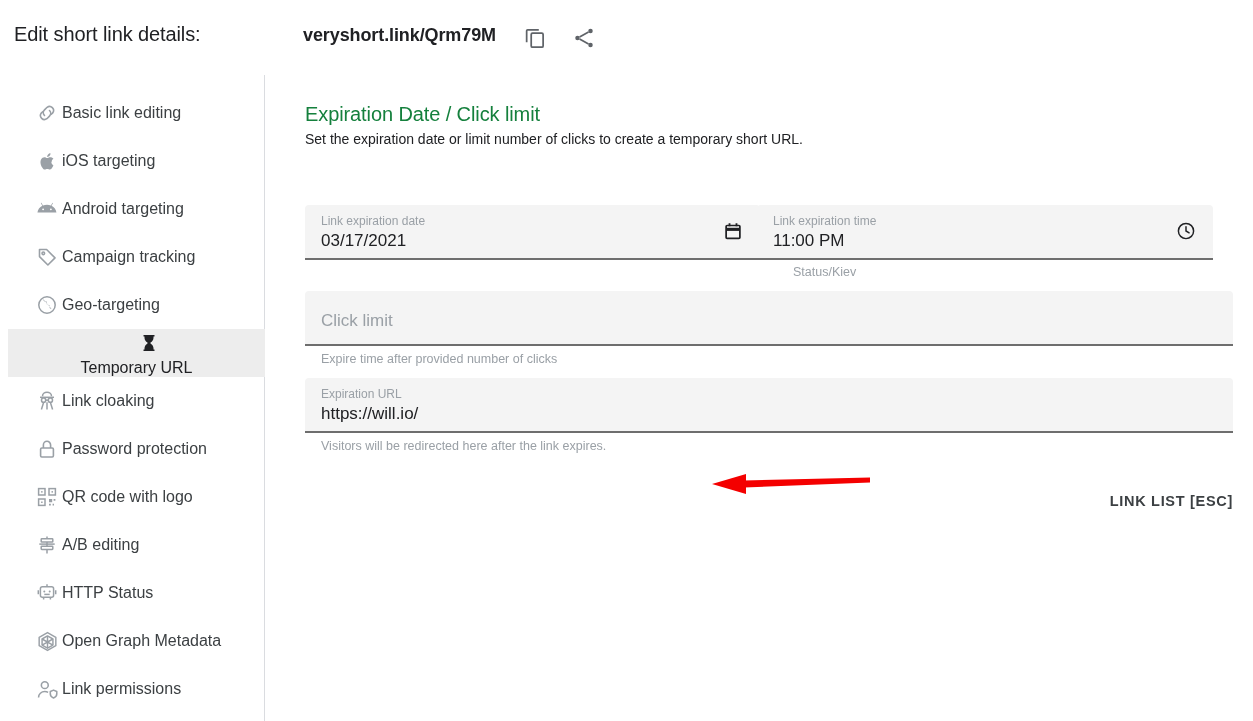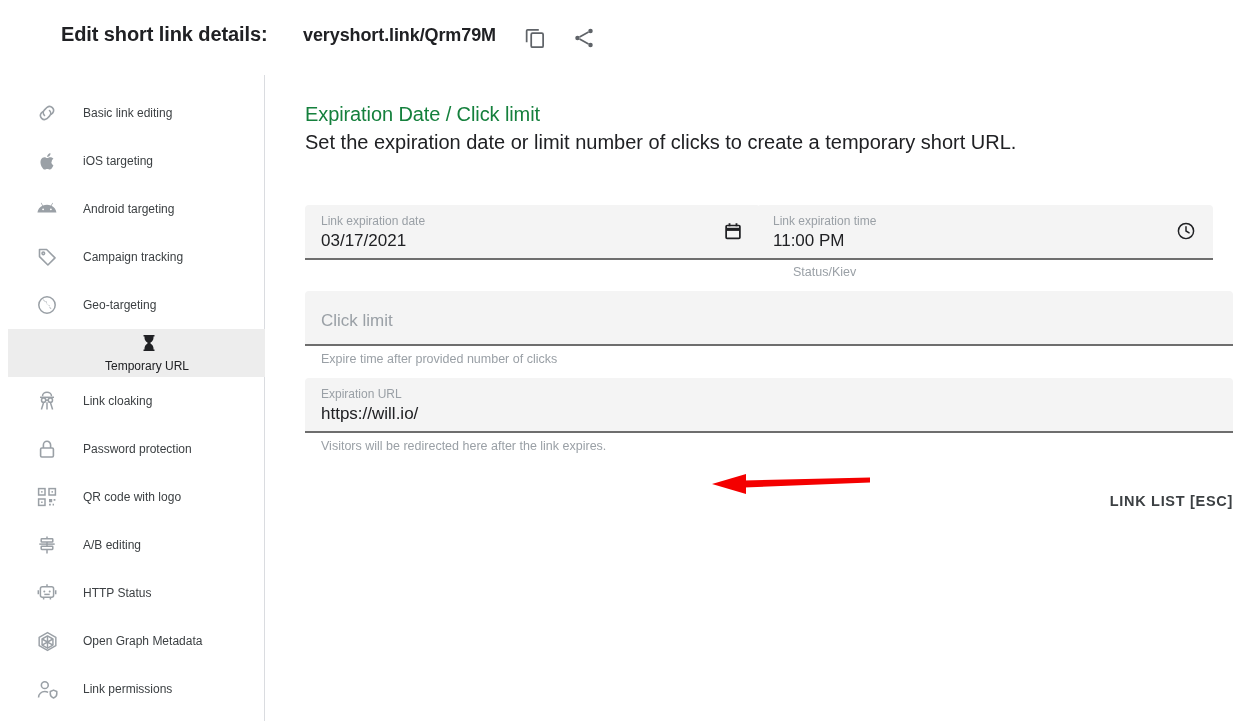--- a/index.html
+++ b/index.html
@@ -21,24 +21,23 @@
     position: absolute;
     top: 0; left: 0;
     width: 1253px;
     height: 75px;
   }
   .header-title {
     position: absolute;
     left: 14px;
     top: 23px;
     font-size: 20px;
-    font-weight: bold;
+    font-weight: normal;
     color: #202124;
     letter-spacing: -0.1px;
-    margin-left: 47px;
   }
   .header-link {
     position: absolute;
     left: 303px;
     top: 25px;
     font-size: 18px;
     font-weight: bold;
     color: #202124;
     letter-spacing: -0.1px;
   }
@@ -85,22 +84,21 @@
     margin-left: 24px;
     display: flex;
     align-items: center;
     justify-content: center;
     flex: 0 0 auto;
     color: #9aa0a6;
   }
   .nav-item.active .nav-icon { color: #202124; }
   .nav-icon svg { display: block; }
   .nav-label {
-    margin-left: 21px;
-    font-size: 12px;
+    font-size: 16px;
     color: #3c4043;
     white-space: nowrap;
   }
   .nav-item.active .nav-label { color: #202124; }
 
   
   .main {
     position: absolute;
     left: 265px;
     top: 75px;
@@ -113,21 +111,21 @@
     top: 28px;
     font-size: 20px;
     font-weight: normal;
     color: #15803d;
     letter-spacing: -0.1px;
   }
   .section-sub {
     position: absolute;
     left: 40px;
     top: 56px;
-    font-size: 20px;
+    font-size: 14px;
     color: #202124;
     text-align: right;
   }
 
   
   .field {
     position: absolute;
     background: #f4f4f4;
     border-bottom: 2px solid #6e6e6e;
     border-radius: 4px 4px 0 0;

